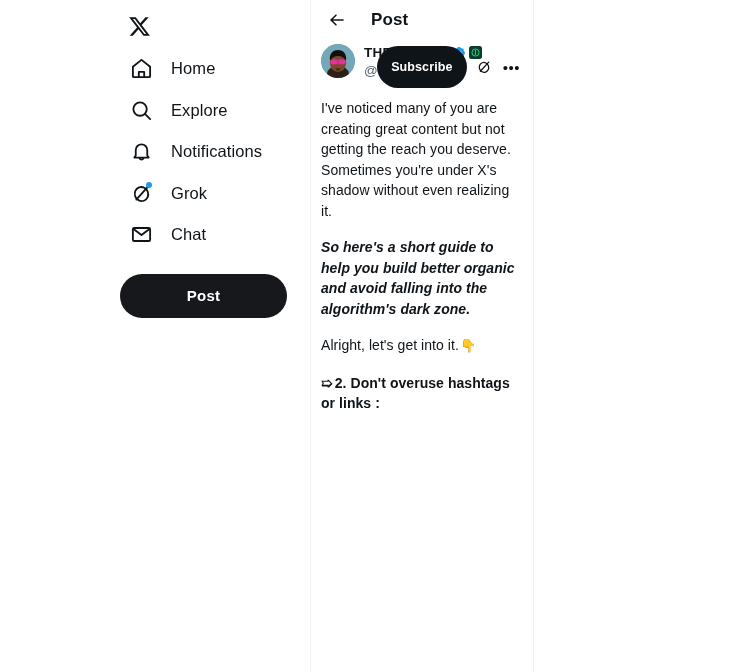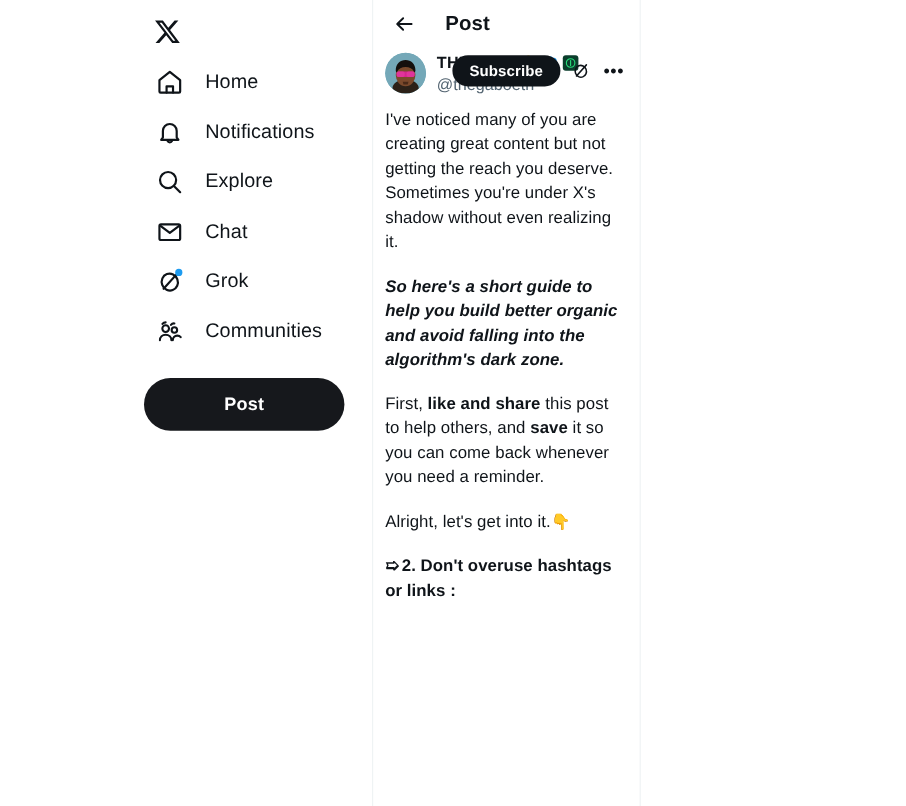--- a/index.html
+++ b/index.html
@@ -205,21 +205,21 @@
     display: flex;
     align-items: center;
     gap: 6px;
     padding-top: 2px;
   }
   .subscribe-btn {
     background: #0f1419;
     color: #ffffff;
     border: none;
     border-radius: 9999px;
-    height: 26px;
+    height: 42px;
     padding: 0 14px;
     font-size: 12.5px;
     font-weight: bold;
     cursor: pointer;
     font-family: "Liberation Sans", sans-serif;
     letter-spacing: 0.1px;
     white-space: nowrap;
   }
   .icon-btn {
     width: 22px;
@@ -307,73 +307,61 @@
         <svg width="23" height="23" viewBox="0 0 24 24" fill="none" stroke="#0f1419" stroke-width="1.9" stroke-linecap="round" stroke-linejoin="round">
           <path d="M3 10.2 12 3l9 7.2V20a1 1 0 0 1-1 1H4a1 1 0 0 1-1-1z"></path>
           <path d="M9.2 21v-5.4h5.6V21"></path>
         </svg>
       </span>
       <span class="nav-label">Home</span>
     </div>
 
     <div class="nav-item">
       <span class="nav-icon">
+        <svg width="23" height="23" viewBox="0 0 24 24" fill="none" stroke="#0f1419" stroke-width="1.9" stroke-linecap="round">
+          <circle cx="10.5" cy="10.5" r="7"></circle>
+          <path d="M15.6 15.6 21 21"></path>
+        </svg>
+      </span>
+      <span class="nav-label">Explore</span>
+    </div>
+
+    <div class="nav-item">
+      <span class="nav-icon">
         <svg width="23" height="23" viewBox="0 0 24 24" fill="none" stroke="#0f1419" stroke-width="1.9" stroke-linecap="round" stroke-linejoin="round">
           <path d="M18 16.2V10.5a6 6 0 1 0-12 0v5.7l-1.5 2.1h15z"></path>
           <path d="M10 19.2a2.2 2.2 0 0 0 4 0"></path>
         </svg>
       </span>
       <span class="nav-label">Notifications</span>
     </div>
 
     <div class="nav-item">
       <span class="nav-icon">
         <svg width="23" height="23" viewBox="0 0 24 24" fill="none" stroke="#0f1419" stroke-width="1.9" stroke-linecap="round">
-          <circle cx="10.5" cy="10.5" r="7"></circle>
-          <path d="M15.6 15.6 21 21"></path>
-        </svg>
-      </span>
-      <span class="nav-label">Explore</span>
+          <ellipse cx="12" cy="12.6" rx="7" ry="7.4" transform="rotate(-20 12 12.6)"></ellipse>
+          <path d="M6.6 18.4 19 4.6"></path>
+        </svg>
+        <span class="grok-dot"></span>
+      </span>
+      <span class="nav-label">Grok</span>
     </div>
 
     <div class="nav-item">
       <span class="nav-icon">
         <svg width="23" height="23" viewBox="0 0 24 24" fill="none" stroke="#0f1419" stroke-width="1.9" stroke-linejoin="round">
           <rect x="3" y="5.2" width="18" height="13.6" rx="1.4"></rect>
           <path d="m3.6 6.2 8.4 6.4 8.4-6.4"></path>
         </svg>
       </span>
       <span class="nav-label">Chat</span>
     </div>
 
-    <div class="nav-item">
-      <span class="nav-icon">
-        <svg width="23" height="23" viewBox="0 0 24 24" fill="none" stroke="#0f1419" stroke-width="1.9" stroke-linecap="round">
-          <ellipse cx="12" cy="12.6" rx="7" ry="7.4" transform="rotate(-20 12 12.6)"></ellipse>
-          <path d="M6.6 18.4 19 4.6"></path>
-        </svg>
-        <span class="grok-dot"></span>
-      </span>
-      <span class="nav-label">Grok</span>
-    </div>
-
-
-
-    <div class="nav-item">
-      <span class="nav-icon">
-        <svg width="23" height="23" viewBox="0 0 24 24" fill="none" stroke="#0f1419" stroke-width="1.8" stroke-linecap="round" stroke-linejoin="round">
-          <circle cx="8.4" cy="9.2" r="2.9"></circle>
-          <circle cx="16" cy="10.4" r="2.4"></circle>
-          <path d="M3.4 19.4c0-2.9 2.2-4.9 5-4.9s5 2 5 4.9"></path>
-          <path d="M14.6 19.4c0-2.4 1.6-4.1 3.9-4.1 1.3 0 2.3.5 3 1.4"></path>
-          <path d="M5.6 5.2a3.6 3.6 0 0 1 2.8-1.4M13 6a3.2 3.2 0 0 1 3-1.3"></path>
-        </svg>
-      </span>
-      <span class="nav-label">Communities</span>
-    </div>
+
+
 
 
 
 
     <button class="post-btn">Post</button>
   </nav>
 
   <main class="main">
 
     <div class="main-header">
@@ -432,23 +420,20 @@
         </span>
       </div>
     </div>
 
     <div class="post-body">
 
       <p class="para">I've noticed many of you are creating great content but not getting the reach you deserve. Sometimes you're under X's shadow without even realizing it.</p>
 
       <p class="para bolditalic">So here's a short guide to help you build better organic and avoid falling into the algorithm's dark zone.</p>
 
-      <p class="para">
-        <span>First, </span><b>like and share</b><span> this post to help others, and </span><b>save</b><span> it so you can come back whenever you need a reminder.</span>
-      </p>
 
       <p class="para">
         <span>Alright, let's get into it.</span><span class="emoji-point">👇</span>
       </p>
 
 
       <div class="list-block">
         <div class="list-head">
           <span class="list-marker">➯</span><span>2. Don't overuse hashtags or links :</span>
         </div>

